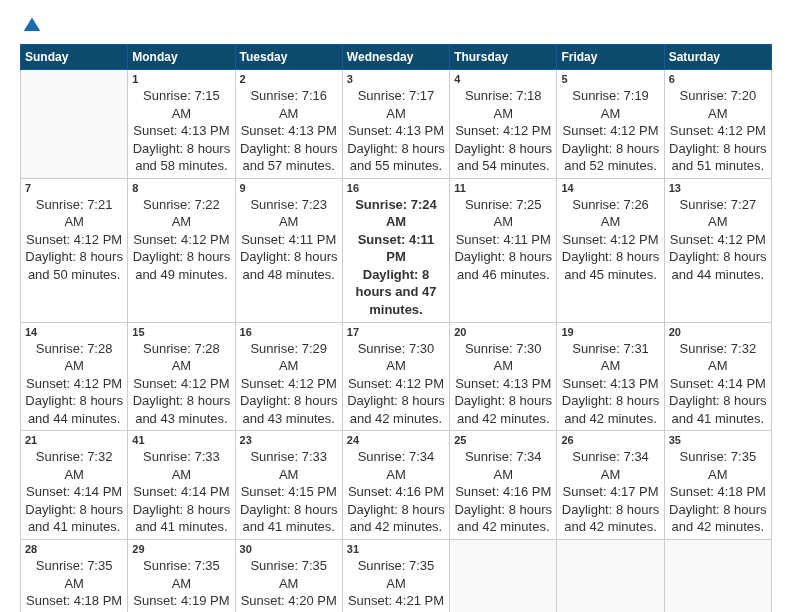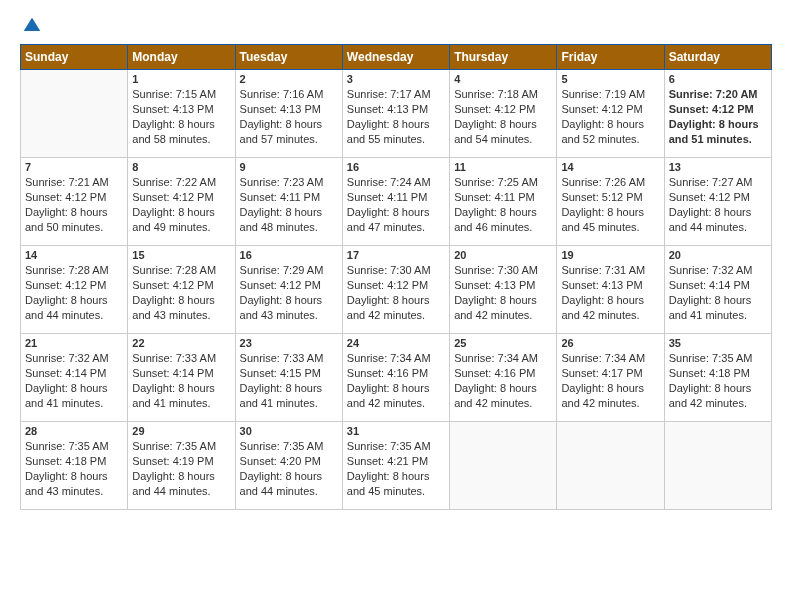--- a/index.html
+++ b/index.html
@@ -59,21 +59,21 @@
     .location {
       font-size: 14px;
       color: #555;
     }
     table {
       width: 100%;
       border-collapse: collapse;
       table-layout: fixed;
     }
     thead th {
-      background-color: #a16207;
+      background-color: #0c4a6e;
       color: #fff;
       font-size: 12px;
       font-weight: bold;
       padding: 5px 4px;
       text-align: left;
       border: 1px solid #1557a0;
     }
     tbody td {
       border: 1px solid #ccc;
       vertical-align: top;
@@ -83,23 +83,24 @@
       height: 88px;
     }
     .day-num {
       font-size: 11px;
       font-weight: bold;
       color: #333;
       display: block;
       margin-bottom: 2px;
     }
     .day-info {
-      font-size: 11px;
+      font-size: 13px;
       color: #333;
       line-height: 1.35;
+      text-align: center;
     }
     .empty-cell {
       background: #f9f9f9;
     }
   </style>
 </head>
 <body>
 
 <div class="page">
   <div class="header">
@@ -158,21 +159,21 @@
 Daylight: 8 hours and 54 minutes.</div>
           </td>
           <td>
             <span class="day-num">5</span>
             <div class="day-info" style="white-space: pre-line;">Sunrise: 7:19 AM
 Sunset: 4:12 PM
 Daylight: 8 hours and 52 minutes.</div>
           </td>
           <td>
             <span class="day-num">6</span>
-            <div class="day-info" style="white-space: pre-line; font-weight: bold;">Sunrise: 7:20 AM
+            <div class="day-info" style="white-space: pre-line;">Sunrise: 7:20 AM
 Sunset: 4:12 PM
 Daylight: 8 hours and 51 minutes.</div>
           </td>
         </tr>
         <tr>
           <td>
             <span class="day-num">7</span>
             <div class="day-info" style="white-space: pre-line;">Sunrise: 7:21 AM
 Sunset: 4:12 PM
 Daylight: 8 hours and 50 minutes.</div>
@@ -184,34 +185,34 @@
 Daylight: 8 hours and 49 minutes.</div>
           </td>
           <td>
             <span class="day-num">9</span>
             <div class="day-info" style="white-space: pre-line;">Sunrise: 7:23 AM
 Sunset: 4:11 PM
 Daylight: 8 hours and 48 minutes.</div>
           </td>
           <td>
             <span class="day-num">16</span>
-            <div class="day-info" style="white-space: pre-line;">Sunrise: 7:24 AM
+            <div class="day-info" style="white-space: pre-line; font-weight: bold;">Sunrise: 7:24 AM
 Sunset: 4:11 PM
 Daylight: 8 hours and 47 minutes.</div>
           </td>
           <td>
             <span class="day-num">11</span>
             <div class="day-info" style="white-space: pre-line;">Sunrise: 7:25 AM
 Sunset: 4:11 PM
 Daylight: 8 hours and 46 minutes.</div>
           </td>
           <td>
             <span class="day-num">14</span>
             <div class="day-info" style="white-space: pre-line;">Sunrise: 7:26 AM
-Sunset: 5:12 PM
+Sunset: 4:12 PM
 Daylight: 8 hours and 45 minutes.</div>
           </td>
           <td>
             <span class="day-num">13</span>
             <div class="day-info" style="white-space: pre-line;">Sunrise: 7:27 AM
 Sunset: 4:12 PM
 Daylight: 8 hours and 44 minutes.</div>
           </td>
         </tr>
         <tr>
@@ -259,21 +260,21 @@
           </td>
         </tr>
         <tr>
           <td>
             <span class="day-num">21</span>
             <div class="day-info" style="white-space: pre-line;">Sunrise: 7:32 AM
 Sunset: 4:14 PM
 Daylight: 8 hours and 41 minutes.</div>
           </td>
           <td>
-            <span class="day-num">22</span>
+            <span class="day-num">41</span>
             <div class="day-info" style="white-space: pre-line;">Sunrise: 7:33 AM
 Sunset: 4:14 PM
 Daylight: 8 hours and 41 minutes.</div>
           </td>
           <td>
             <span class="day-num">23</span>
             <div class="day-info" style="white-space: pre-line;">Sunrise: 7:33 AM
 Sunset: 4:15 PM
 Daylight: 8 hours and 41 minutes.</div>
           </td>

